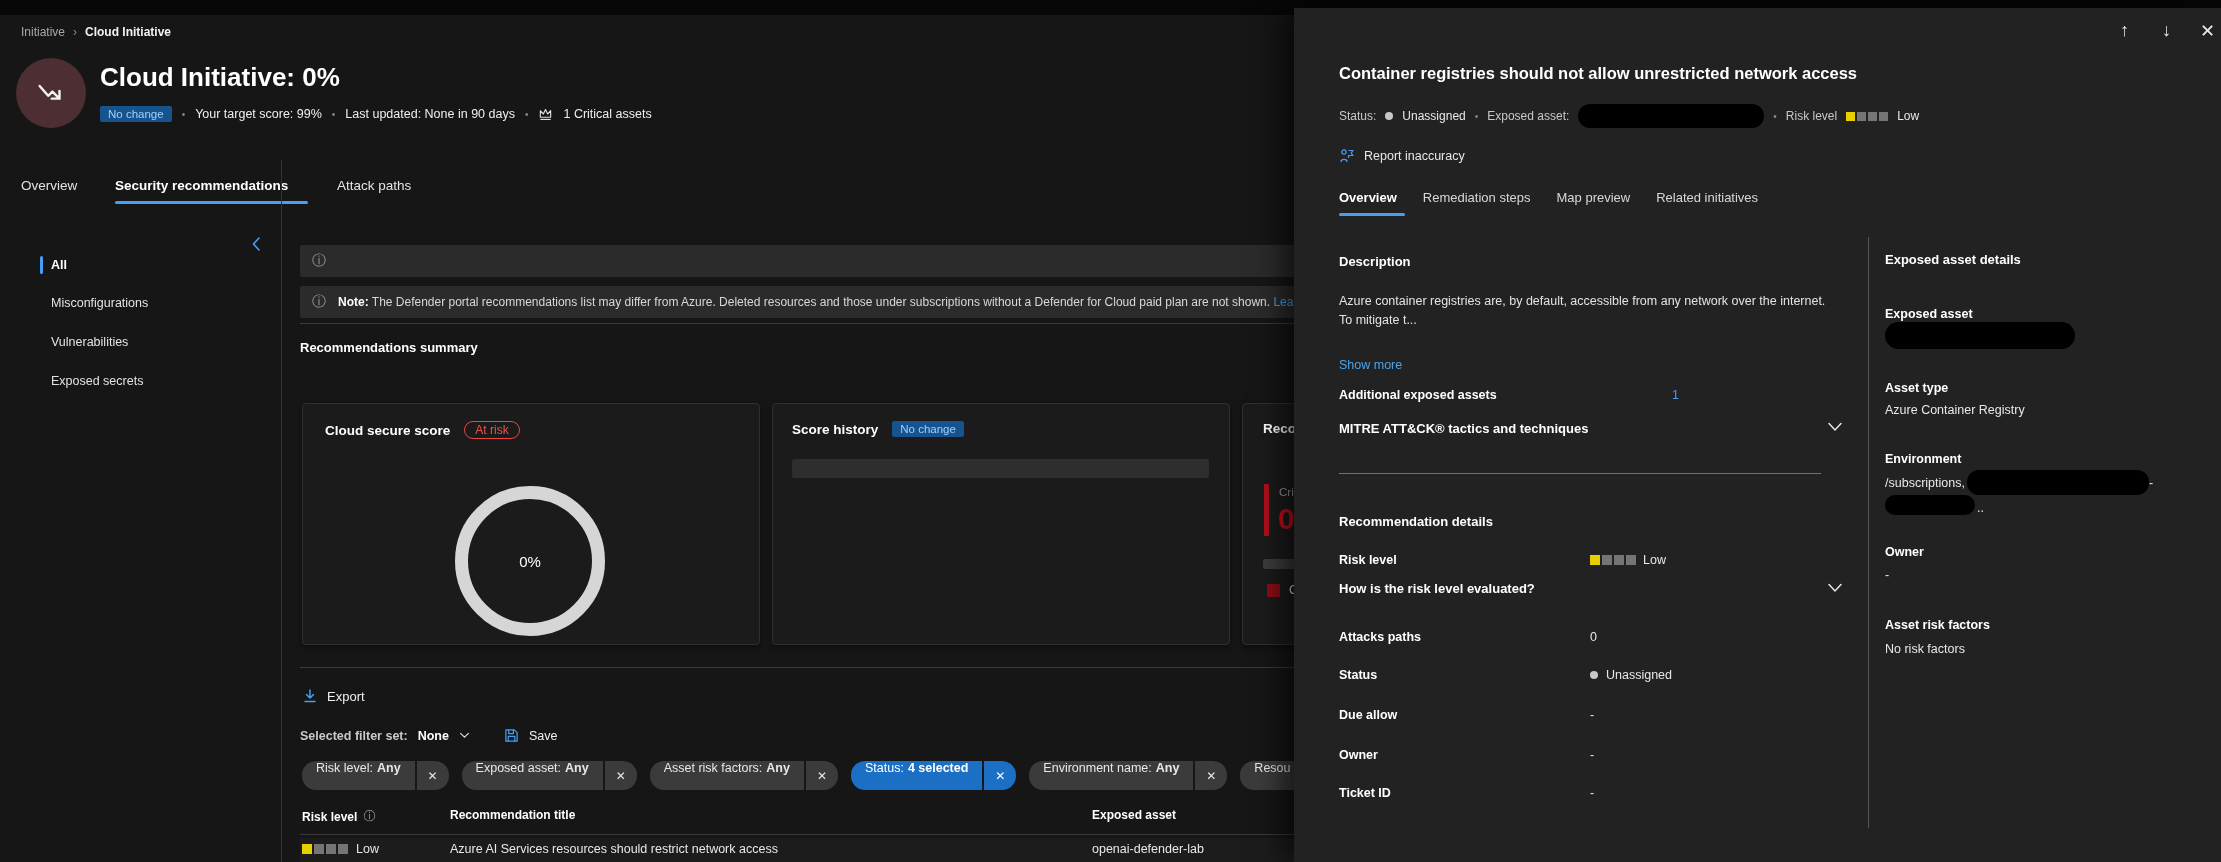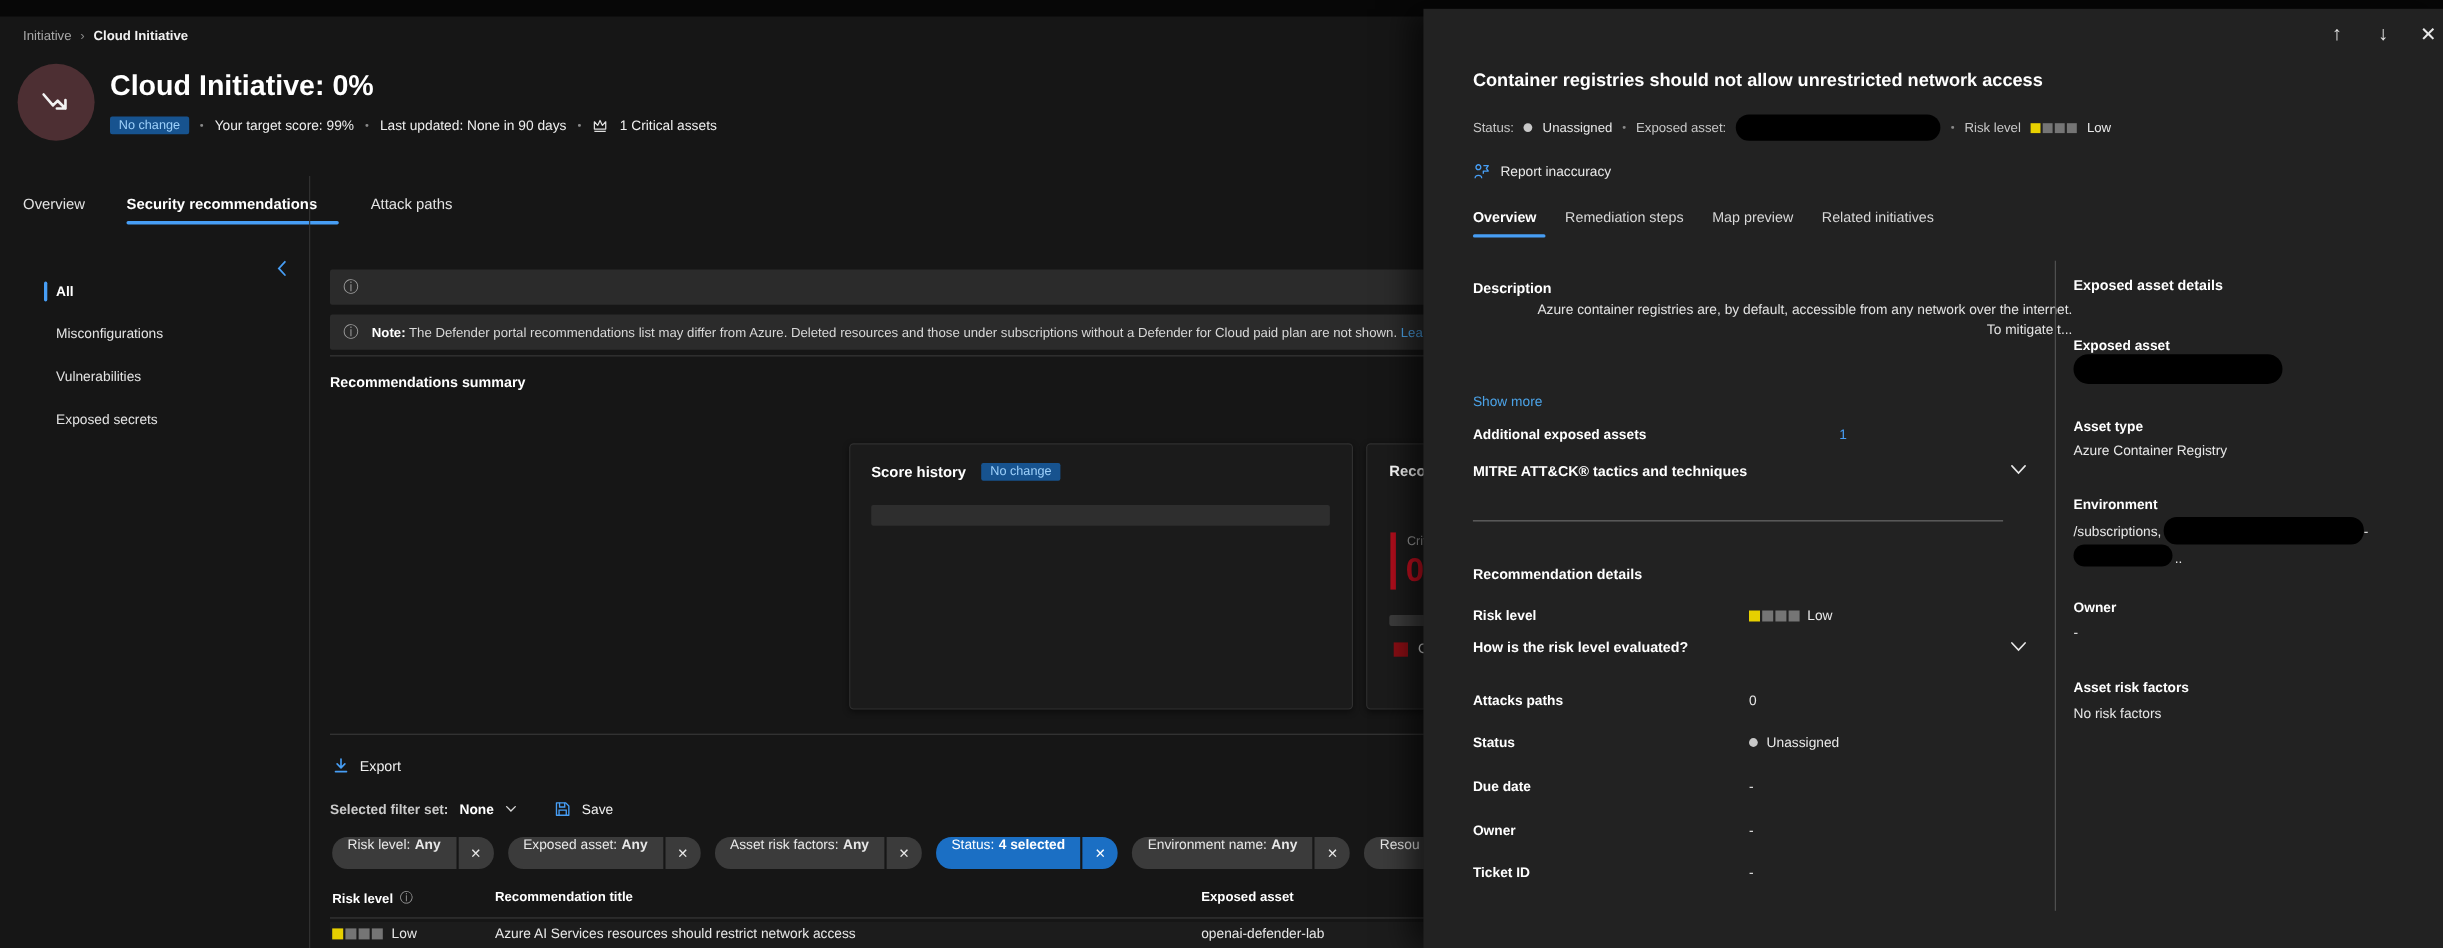--- a/index.html
+++ b/index.html
@@ -120,20 +120,29 @@
     <span>
       <span class="b" style="color:#fff;">Note:</span>
       <span>The Defender portal recommendations list may differ from Azure. Deleted resources and those under subscriptions without a Defender for Cloud paid plan are not shown.</span>
       <span class="link">Lea</span>
     </span>
   </div>
 
   <div class="abs hline" style="left:300px;top:323px;width:1880px;"></div>
   <div class="abs sec-h" style="left:300px;top:340px;">Recommendations summary</div>
 
+  <div class="abs card" style="left:302px;top:403px;width:456px;height:240px;">
+    <div class="abs" style="left:22px;top:17px;display:flex;gap:14px;align-items:center;">
+      <span class="card-title">Cloud secure score</span>
+      <span class="pill-risk">At risk</span>
+    </div>
+    <div class="abs donut" style="left:152px;top:82px;">
+      <span>0%</span>
+    </div>
+  </div>
 
   <div class="abs card" style="left:772px;top:403px;width:456px;height:240px;">
     <div class="abs" style="left:19px;top:17px;display:flex;gap:14px;align-items:center;">
       <span class="card-title">Score history</span>
       <span class="badge-blue">No change</span>
     </div>
     <div class="abs" style="left:19px;top:55px;width:417px;height:19px;background:#2e2e2e;border-radius:2px;"></div>
   </div>
 
   <div class="abs card" style="left:1242px;top:403px;width:456px;height:240px;">
@@ -277,21 +286,21 @@
 
     <div class="abs fly-tabs" style="left:45px;top:182px;display:flex;gap:26px;">
       <span class="b" style="color:#fff;">Overview</span>
       <span>Remediation steps</span>
       <span>Map preview</span>
       <span>Related initiatives</span>
     </div>
     <div class="abs underline" style="left:45px;top:205px;width:66px;"></div>
 
     <div class="abs sec-h" style="left:45px;top:246px;">Description</div>
-    <div class="abs para" style="left:45px;top:264px;text-align:right;">
+    <div class="abs para" style="left:45px;top:284px;">
       <div>Azure container registries are, by default, accessible from any network over the internet.</div>
       <div>To mitigate t...</div>
     </div>
     <div class="abs link t125" style="left:45px;top:350px;">Show more</div>
 
     <div class="abs row-lab" style="left:45px;top:380px;">Additional exposed assets</div>
     <div class="abs t125" style="left:378px;top:380px;color:#479ef5;cursor:pointer;">1</div>
 
     <div class="abs sec-h" style="left:45px;top:413px;cursor:pointer;">MITRE ATT&amp;CK® tactics and techniques</div>
     <span class="abs" style="left:533px;top:414px;">
@@ -324,21 +333,21 @@
 
     <div class="abs row-lab" style="left:45px;top:622px;">Attacks paths</div>
     <div class="abs row-val" style="left:296px;top:622px;">0</div>
 
     <div class="abs row-lab" style="left:45px;top:660px;">Status</div>
     <div class="abs" style="left:296px;top:660px;display:flex;gap:8px;align-items:center;">
       <span class="sdot"></span>
       <span class="row-val">Unassigned</span>
     </div>
 
-    <div class="abs row-lab" style="left:45px;top:700px;">Due date</div>
+    <div class="abs row-lab" style="left:45px;top:700px;">Due allow</div>
     <div class="abs row-val" style="left:296px;top:700px;">-</div>
 
     <div class="abs row-lab" style="left:45px;top:740px;">Owner</div>
     <div class="abs row-val" style="left:296px;top:740px;">-</div>
 
     <div class="abs row-lab" style="left:45px;top:778px;">Ticket ID</div>
     <div class="abs row-val" style="left:296px;top:778px;">-</div>
 
     <div class="abs vline" style="left:574px;top:229px;height:591px;background:#555;"></div>
 

